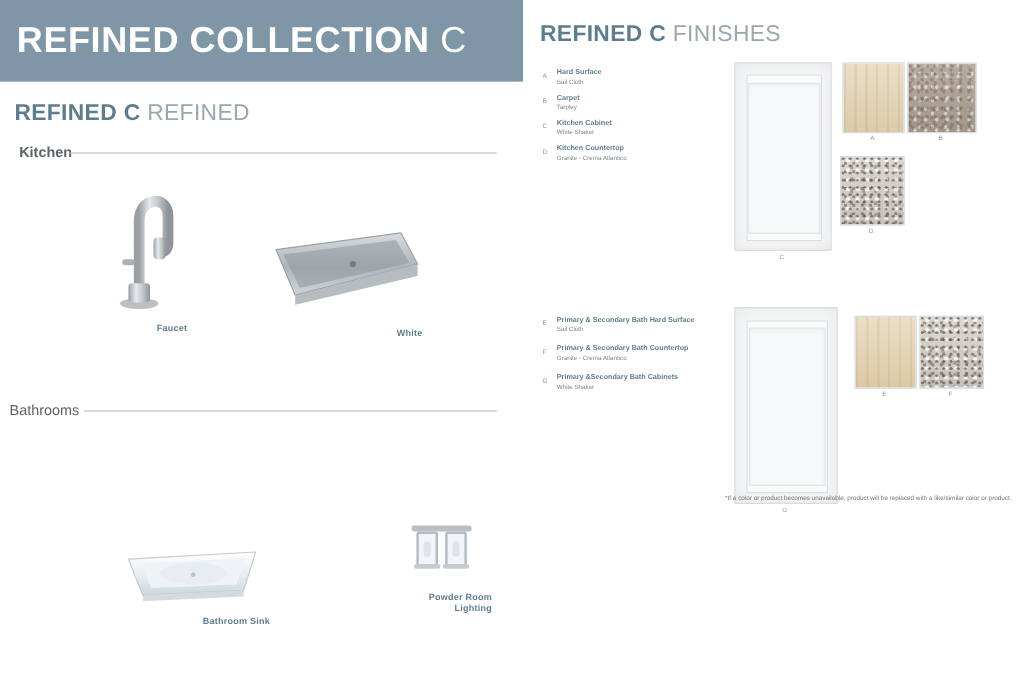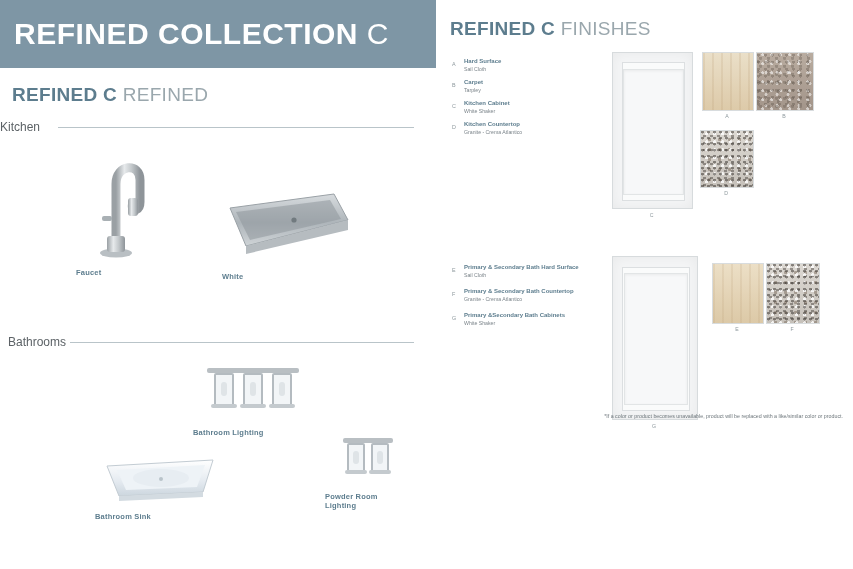--- a/index.html
+++ b/index.html
@@ -36,21 +36,21 @@
   }
   .fixtures-head .grey{color:#9aa7ad;font-weight:normal;}
 
   .sec-label{
     position:absolute;font-size:12px;color:#5c6266;
   }
   .sec-rule{
     position:absolute;height:1px;background:#b9c4c9;
   }
 
-  .fig{position:absolute;text-align:left;}
+  .fig{position:absolute;text-align:right;}
   .fig-cap{
     font-size:7.5px;font-weight:bold;color:#5d7d8e;
     margin-top:4px;letter-spacing:0.2px;
   }
 
   
   .right{position:absolute;left:436px;top:0;width:417px;height:429px;background:#fff;}
   .fin-head{
     position:absolute;left:14px;top:18px;
     font-size:19px;font-weight:bold;color:#5d7d8e;letter-spacing:0.3px;
@@ -101,21 +101,21 @@
     <div class="banner">
       <div class="banner-title">
         <span>REFINED COLLECTION</span><span class="light"> C</span>
       </div>
     </div>
 
     <div class="fixtures-head">
       <span>REFINED C</span><span class="grey"> REFINED</span>
     </div>
 
-    <div class="sec-label" style="left:0;top:120px;">Kitchen</div>
+    <div class="sec-label" style="left:16px;top:120px;font-weight:bold;">Kitchen</div>
     <div class="sec-rule" style="left:58px;top:127px;width:356px;"></div>
 
     <div class="fig" style="left:76px;top:140px;width:80px;">
       <svg width="80" height="120" viewBox="0 0 80 120">
         <defs>
           <linearGradient id="steel" x1="0" y1="0" x2="1" y2="0">
             <stop offset="0%" stop-color="#9aa0a4"></stop>
             <stop offset="35%" stop-color="#e7eaec"></stop>
             <stop offset="65%" stop-color="#c3c8cb"></stop>
             <stop offset="100%" stop-color="#8e9499"></stop>
@@ -144,39 +144,20 @@
         <path d="M24 56 L126 30 L126 40 L24 64 Z" fill="#b6bcc0"></path>
         <circle cx="72" cy="30" r="2.6" fill="#717a7f"></circle>
       </svg>
       <div class="fig-cap">White</div>
     </div>
 
     <div class="sec-label" style="left:8px;top:335px;">Bathrooms</div>
     <div class="sec-rule" style="left:70px;top:342px;width:344px;"></div>
 
 
-    <div class="fig" style="left:193px;top:358px;width:120px;">
-      <svg width="120" height="62" viewBox="0 0 120 62">
-        <rect x="14" y="10" width="92" height="5" rx="2" fill="#b9bfc3"></rect>
-        <g fill="none" stroke="#b4bbc0" stroke-width="2">
-          <rect x="22" y="16" width="18" height="32" rx="1" fill="#eef2f4" fill-opacity="0.75"></rect>
-          <rect x="51" y="16" width="18" height="32" rx="1" fill="#eef2f4" fill-opacity="0.75"></rect>
-          <rect x="80" y="16" width="18" height="32" rx="1" fill="#eef2f4" fill-opacity="0.75"></rect>
-        </g>
-        <g fill="#dfe4e7">
-          <rect x="28" y="24" width="6" height="14" rx="3"></rect>
-          <rect x="57" y="24" width="6" height="14" rx="3"></rect>
-          <rect x="86" y="24" width="6" height="14" rx="3"></rect>
-        </g>
-        <rect x="18" y="46" width="26" height="4" rx="2" fill="#c4cace"></rect>
-        <rect x="47" y="46" width="26" height="4" rx="2" fill="#c4cace"></rect>
-        <rect x="76" y="46" width="26" height="4" rx="2" fill="#c4cace"></rect>
-      </svg>
-      <div class="fig-cap">Bathroom Lighting</div>
-    </div>
 
     <div class="fig" style="left:95px;top:452px;width:130px;">
       <svg width="130" height="52" viewBox="0 0 130 52">
         <defs>
           <linearGradient id="porc" x1="0" y1="0" x2="0" y2="1">
             <stop offset="0%" stop-color="#ffffff"></stop>
             <stop offset="60%" stop-color="#e4eaf0"></stop>
             <stop offset="100%" stop-color="#ccd6de"></stop>
           </linearGradient>
         </defs>

